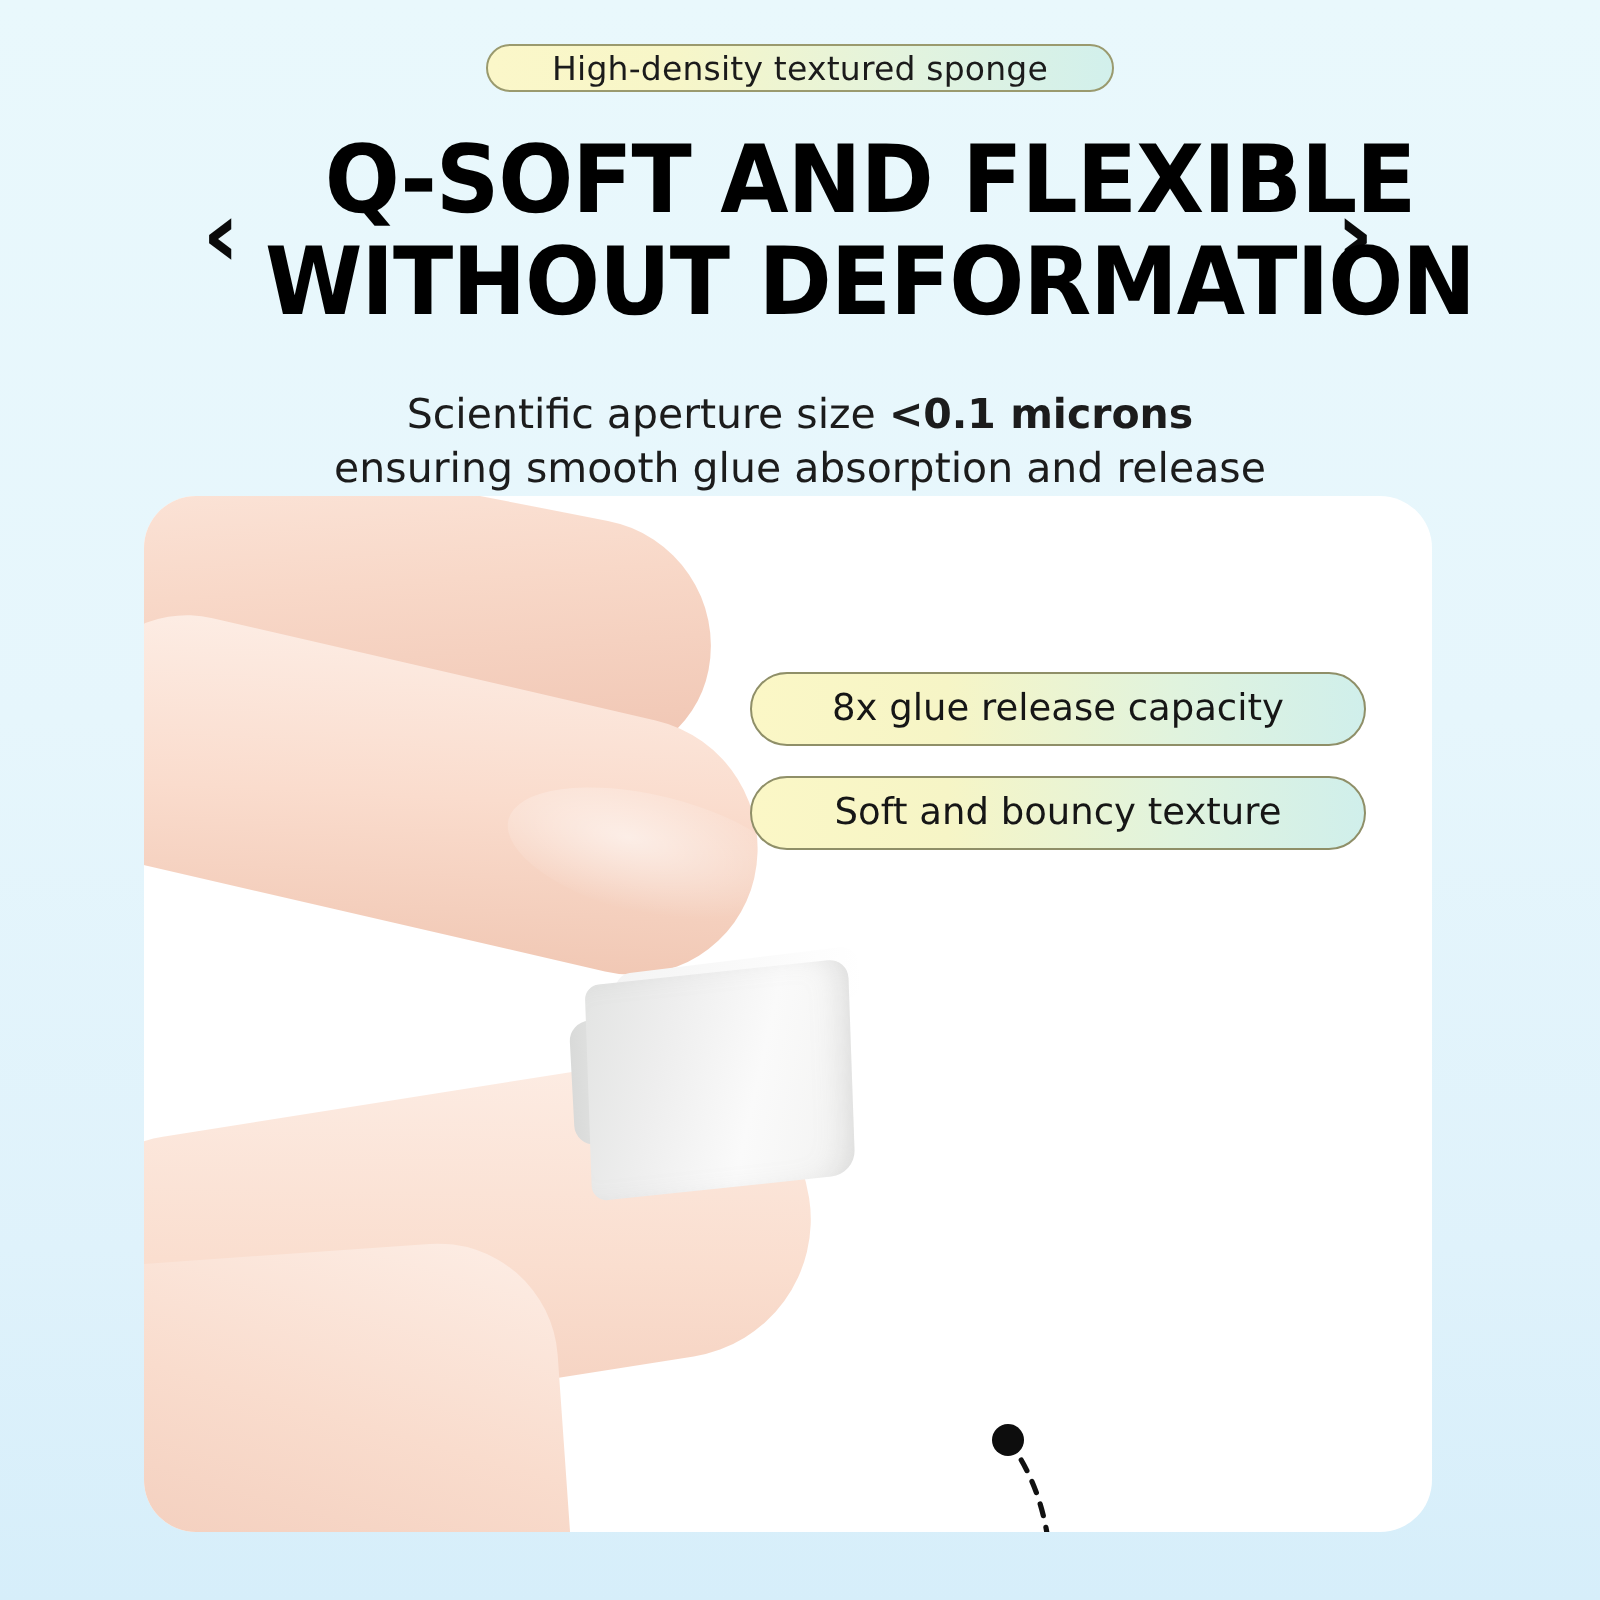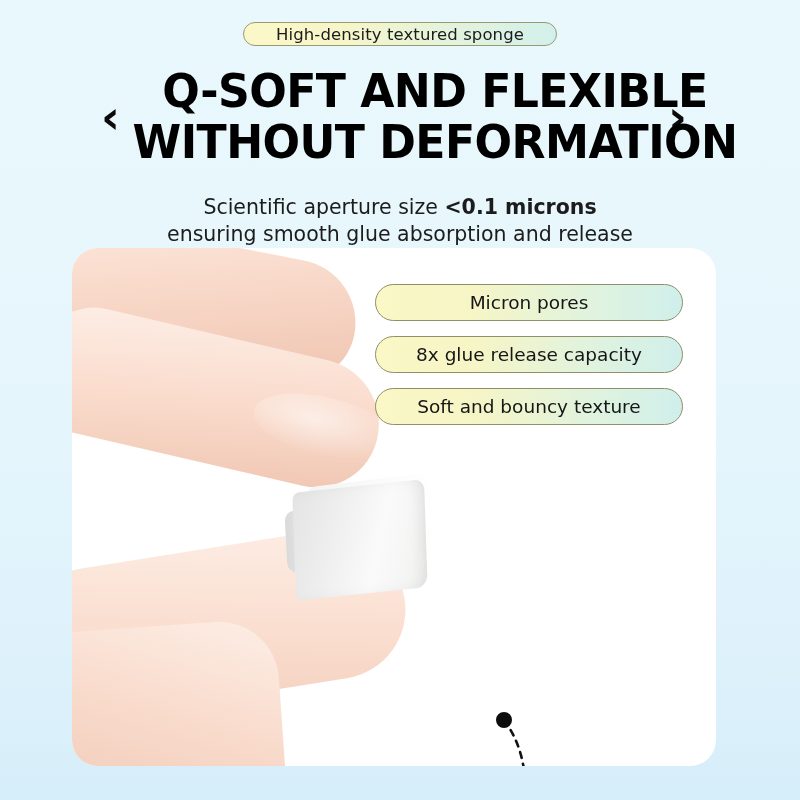--- a/index.html
+++ b/index.html
@@ -249,23 +249,20 @@
     </div>
 
     <svg class="arc-svg" viewBox="0 0 70 145">
       <path d="M 24 20 C 48 52, 48 92, 42 123" fill="none" stroke="#111111" stroke-width="2.6" stroke-dasharray="6 6" stroke-linecap="round"></path>
       <circle cx="24" cy="20" r="8" fill="#0d0d0d"></circle>
       <circle cx="42" cy="123" r="8" fill="#0d0d0d"></circle>
     </svg>
 
   </div>
 
-  <div class="feature-pill fp1">
-    <span>Micron pores</span>
-  </div>
   <div class="feature-pill fp2">
     <span>8x glue release capacity</span>
   </div>
   <div class="feature-pill fp3">
     <span>Soft and bouncy texture</span>
   </div>
 
 </div>
 
 </body></html>

